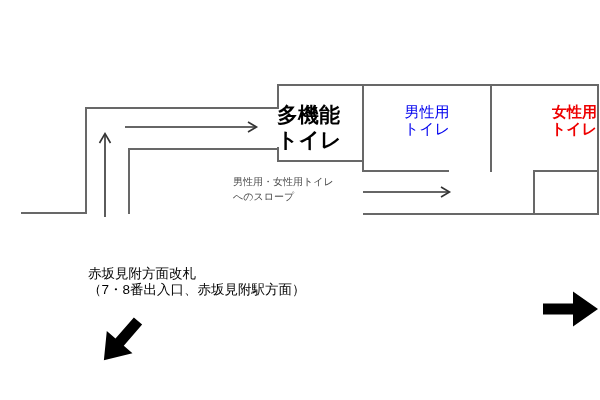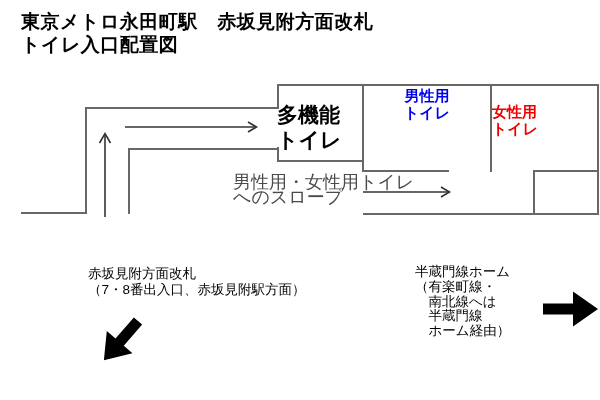--- a/index.html
+++ b/index.html
@@ -19,44 +19,42 @@
     color:var(--text);
   }
   .wall{position:absolute;background:var(--wall);}
   .lbl{position:absolute;white-space:pre-line;}
   #title{
     left:21px;top:10px;
     font-size:19px;font-weight:bold;line-height:23px;
     letter-spacing:0.5px;
   }
   #ramp1-label{left:96px;top:103px;font-size:14.5px;line-height:18px;white-space:nowrap;}
-  #ramp2-label{left:233px;top:175px;font-size:18px;line-height:14.5px;color:var(--ramp2_text);}
+  #ramp2-label{left:233px;top:175px;font-size:10px;line-height:14.5px;color:var(--ramp2_text);}
   #room-multifunction-label{
     left:277px;top:102px;width:87px;text-align:left;
     font-size:21px;font-weight:bold;line-height:25px;
   }
   #room-mens-label{
-    left:364px;top:87px;width:126px;text-align:center;
-    font-size:15px;font-weight:bold;line-height:17px;color:var(--mens);
+    left:364px;top:103px;width:126px;text-align:center;
+    font-size:15px;font-weight:normal;line-height:17px;color:var(--mens);
   }
   #room-womens-label{
-    left:492px;top:103px;width:105px;text-align:left;
+    left:492px;top:103px;width:105px;text-align:right;
     font-size:15px;font-weight:bold;line-height:17px;color:var(--womens);
   }
   #gate-label{left:88px;top:266px;font-size:13.5px;line-height:15.5px;}
   #platform-label{left:415px;top:265px;font-size:13.5px;line-height:14.8px;}
   svg{position:absolute;left:0;top:0;}
 </style>
 </head>
 <body>
 
 <div id="stage">
 
-  <div class="lbl" id="title">東京メトロ永田町駅　赤坂見附方面改札
-トイレ入口配置図</div>
 
   <div class="wall" style="left:277px;top:84px;width:322px;height:2px"></div>
   <div class="wall" style="left:597px;top:84px;width:2px;height:131px"></div>
   <div class="wall" style="left:363px;top:213px;width:236px;height:2px"></div>
 
   <div class="wall" style="left:277px;top:84px;width:2px;height:25px"></div>
   <div class="wall" style="left:277px;top:147px;width:2px;height:15px"></div>
   <div class="wall" style="left:277px;top:160px;width:87px;height:2px"></div>
   <div class="wall" style="left:362px;top:84px;width:2px;height:88px"></div>
 
@@ -99,19 +97,14 @@
   <div class="lbl" id="room-mens-label">男性用
 トイレ</div>
   <div class="lbl" id="room-womens-label">女性用
 トイレ</div>
 
   <div class="lbl" id="ramp2-label">男性用・女性用トイレ
 へのスロープ</div>
 
   <div class="lbl" id="gate-label">赤坂見附方面改札
 （7・8番出入口、赤坂見附駅方面）</div>
-  <div class="lbl" id="platform-label">半蔵門線ホーム
-（有楽町線・
-　南北線へは
-　半蔵門線
-　ホーム経由）</div>
 
 </div>
 
 </body></html>

